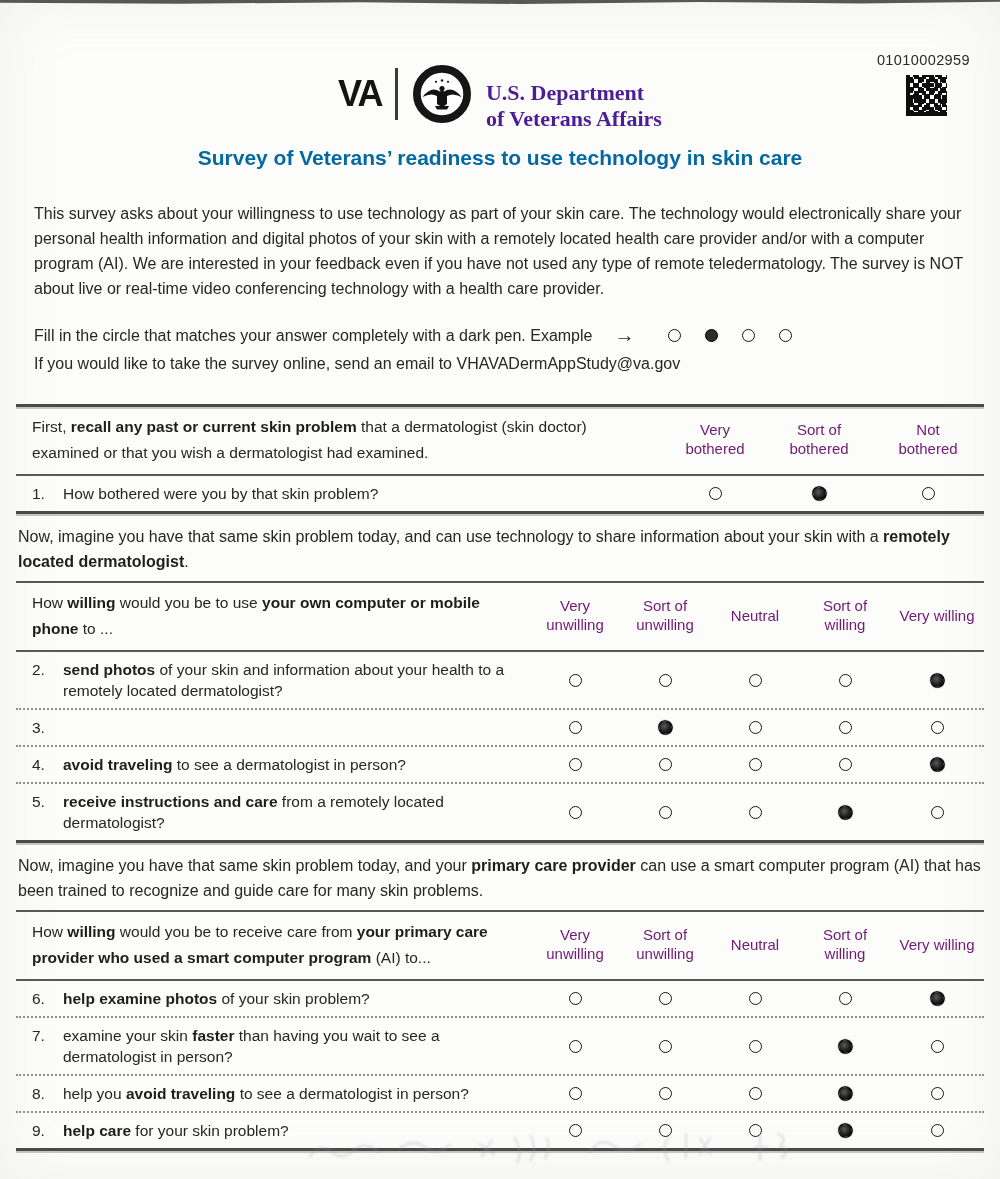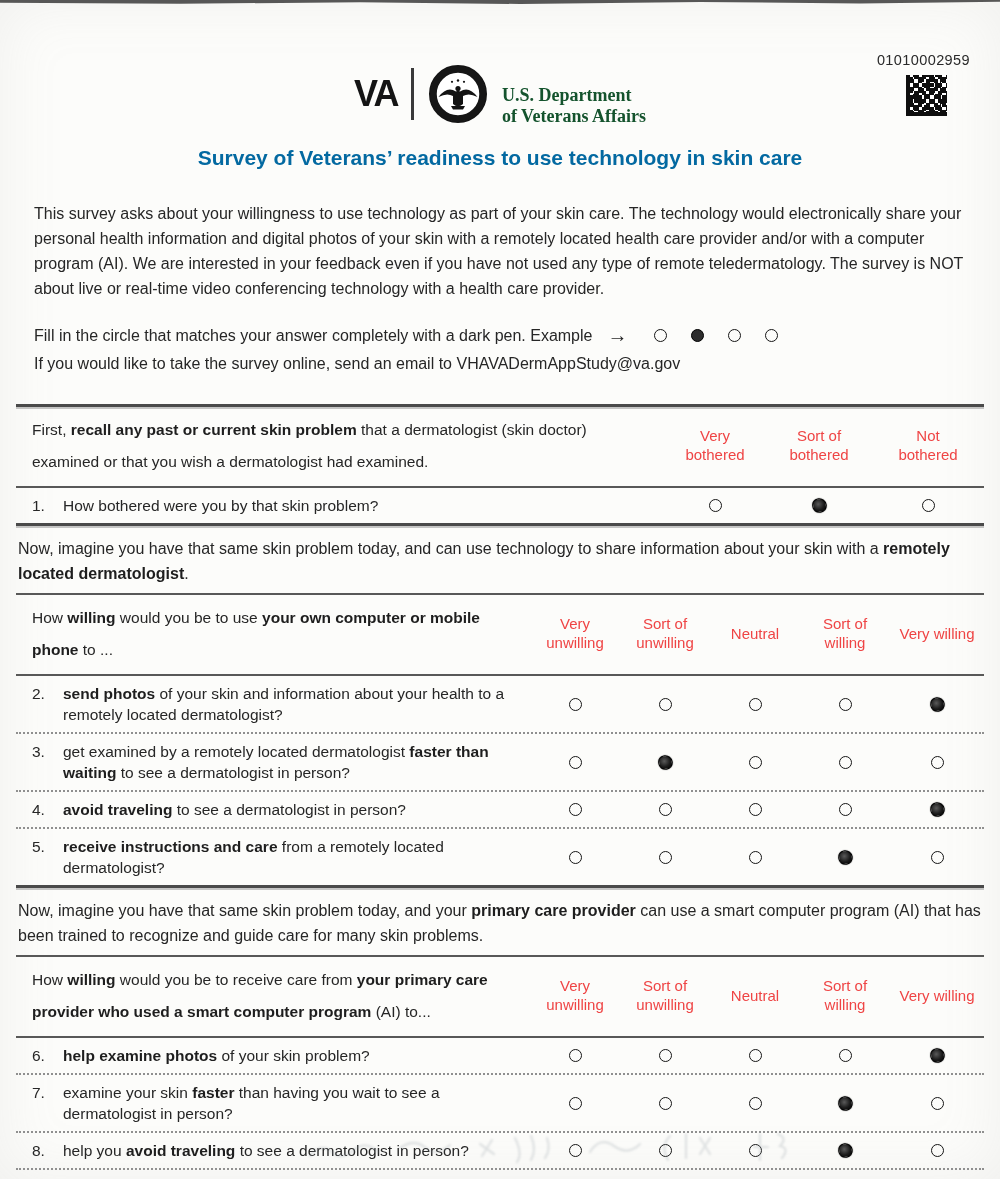--- a/index.html
+++ b/index.html
@@ -39,28 +39,28 @@
   }
   .logo-row {
     padding-top:62px;
     display:flex; justify-content:center; align-items:center; gap:14px;
     height:126px;
   }
   .va-mark { font-size:36px; font-weight:700; letter-spacing:-2px; color:#141414; }
   .logo-divider { width:2.5px; height:52px; background:#3a3a3a; }
   .dept-name {
     font-family:"Liberation Serif", serif;
-    font-size:18px; line-height:1.18; color:#14532d; font-weight:600;margin-top:24px;
+    font-size:22px; line-height:1.18; color:#4c1d95; font-weight:600;margin-top:24px;
   }
   .page-title { text-align:center; font-size:21px; font-weight:700; margin-top:20px; color:#0369a1; }
 
   
   .intro { margin:31px 32px 0 34px; font-size:16px; line-height:25px; }
   .instructions { margin:23px 32px 0 34px; font-size:16px; }
-  .inst-line1 { display:flex; align-items:center; gap:13px; }
+  .inst-line1 { display:flex; align-items:center; gap:20px; }
   .example-arrow { font-size:20px; font-weight:700; margin:0 6px 0 2px; }
   .example-circles { display:flex; align-items:center; gap:24px; margin-left:8px; }
   .inst-line2 { margin-top:8px; }
 
   
   .circle {
     width:13px; height:13px; border:1.7px solid #161616; border-radius:50%;
     display:inline-block; background:transparent; flex:none;
   }
   .circle[data-state="filled"] {
@@ -77,24 +77,24 @@
   
   .sect { margin:0 16px; }
   .rule-thick { height:3px; background:#4a4a4a; box-shadow:0 2px 0 rgba(130,130,130,.45); }
   .rule-mid   { height:2px; background:#585858; }
   .dot-sep    { border-top:2px dotted #8f8f8f; height:0; }
 
   .grid3 { display:grid; grid-template-columns:1fr 102px 106px 112px; align-items:center; }
   .grid5 { display:grid; grid-template-columns:1fr 90px 90px 90px 90px 94px; align-items:center; }
 
   .thead { padding:7px 0 8px; }
-  .thead .left { padding-left:16px; padding-right:10px; font-size:15.5px; line-height:32px; }
+  .thead .left { padding-left:16px; padding-right:10px; font-size:15.5px; line-height:26px; }
   .col-label {
     max-width:78px; margin:0 auto; text-align:center;
-    font-size:15px; line-height:1.24; color:#ef4444;
+    font-size:15px; line-height:1.24; color:#701a75;
   }
   .qrow { padding:7px 0; }
   .qrow .left { display:flex; padding-left:16px; padding-right:10px; font-size:15.5px; line-height:21px; }
   .qnum { width:31px; flex:none; }
   .opt { display:flex; justify-content:center; align-items:center; }
 
   .preamble { margin:10px 16px 0; padding:0 2px; font-size:16px; line-height:25px; }
   .tbl { margin-top:7px; }
 
   
@@ -214,21 +214,20 @@
         </div>
       <div class="opt">
           <span class="circle" data-state="filled"></span>
         </div>
     </div>
     <div class="dot-sep"></div>
 
     <div class="qrow grid5">
       <div class="left">
         <span class="qnum">3.</span>
-        <span class="qtext"><span>get examined by a remotely located dermatologist </span><b>faster than waiting</b><span> to see a dermatologist in person?</span></span>
       </div>
       <div class="opt">
           <span class="circle" data-state="empty"></span>
         </div>
       <div class="opt">
           <span class="circle" data-state="filled"></span>
         </div>
       <div class="opt">
           <span class="circle" data-state="empty"></span>
         </div>

